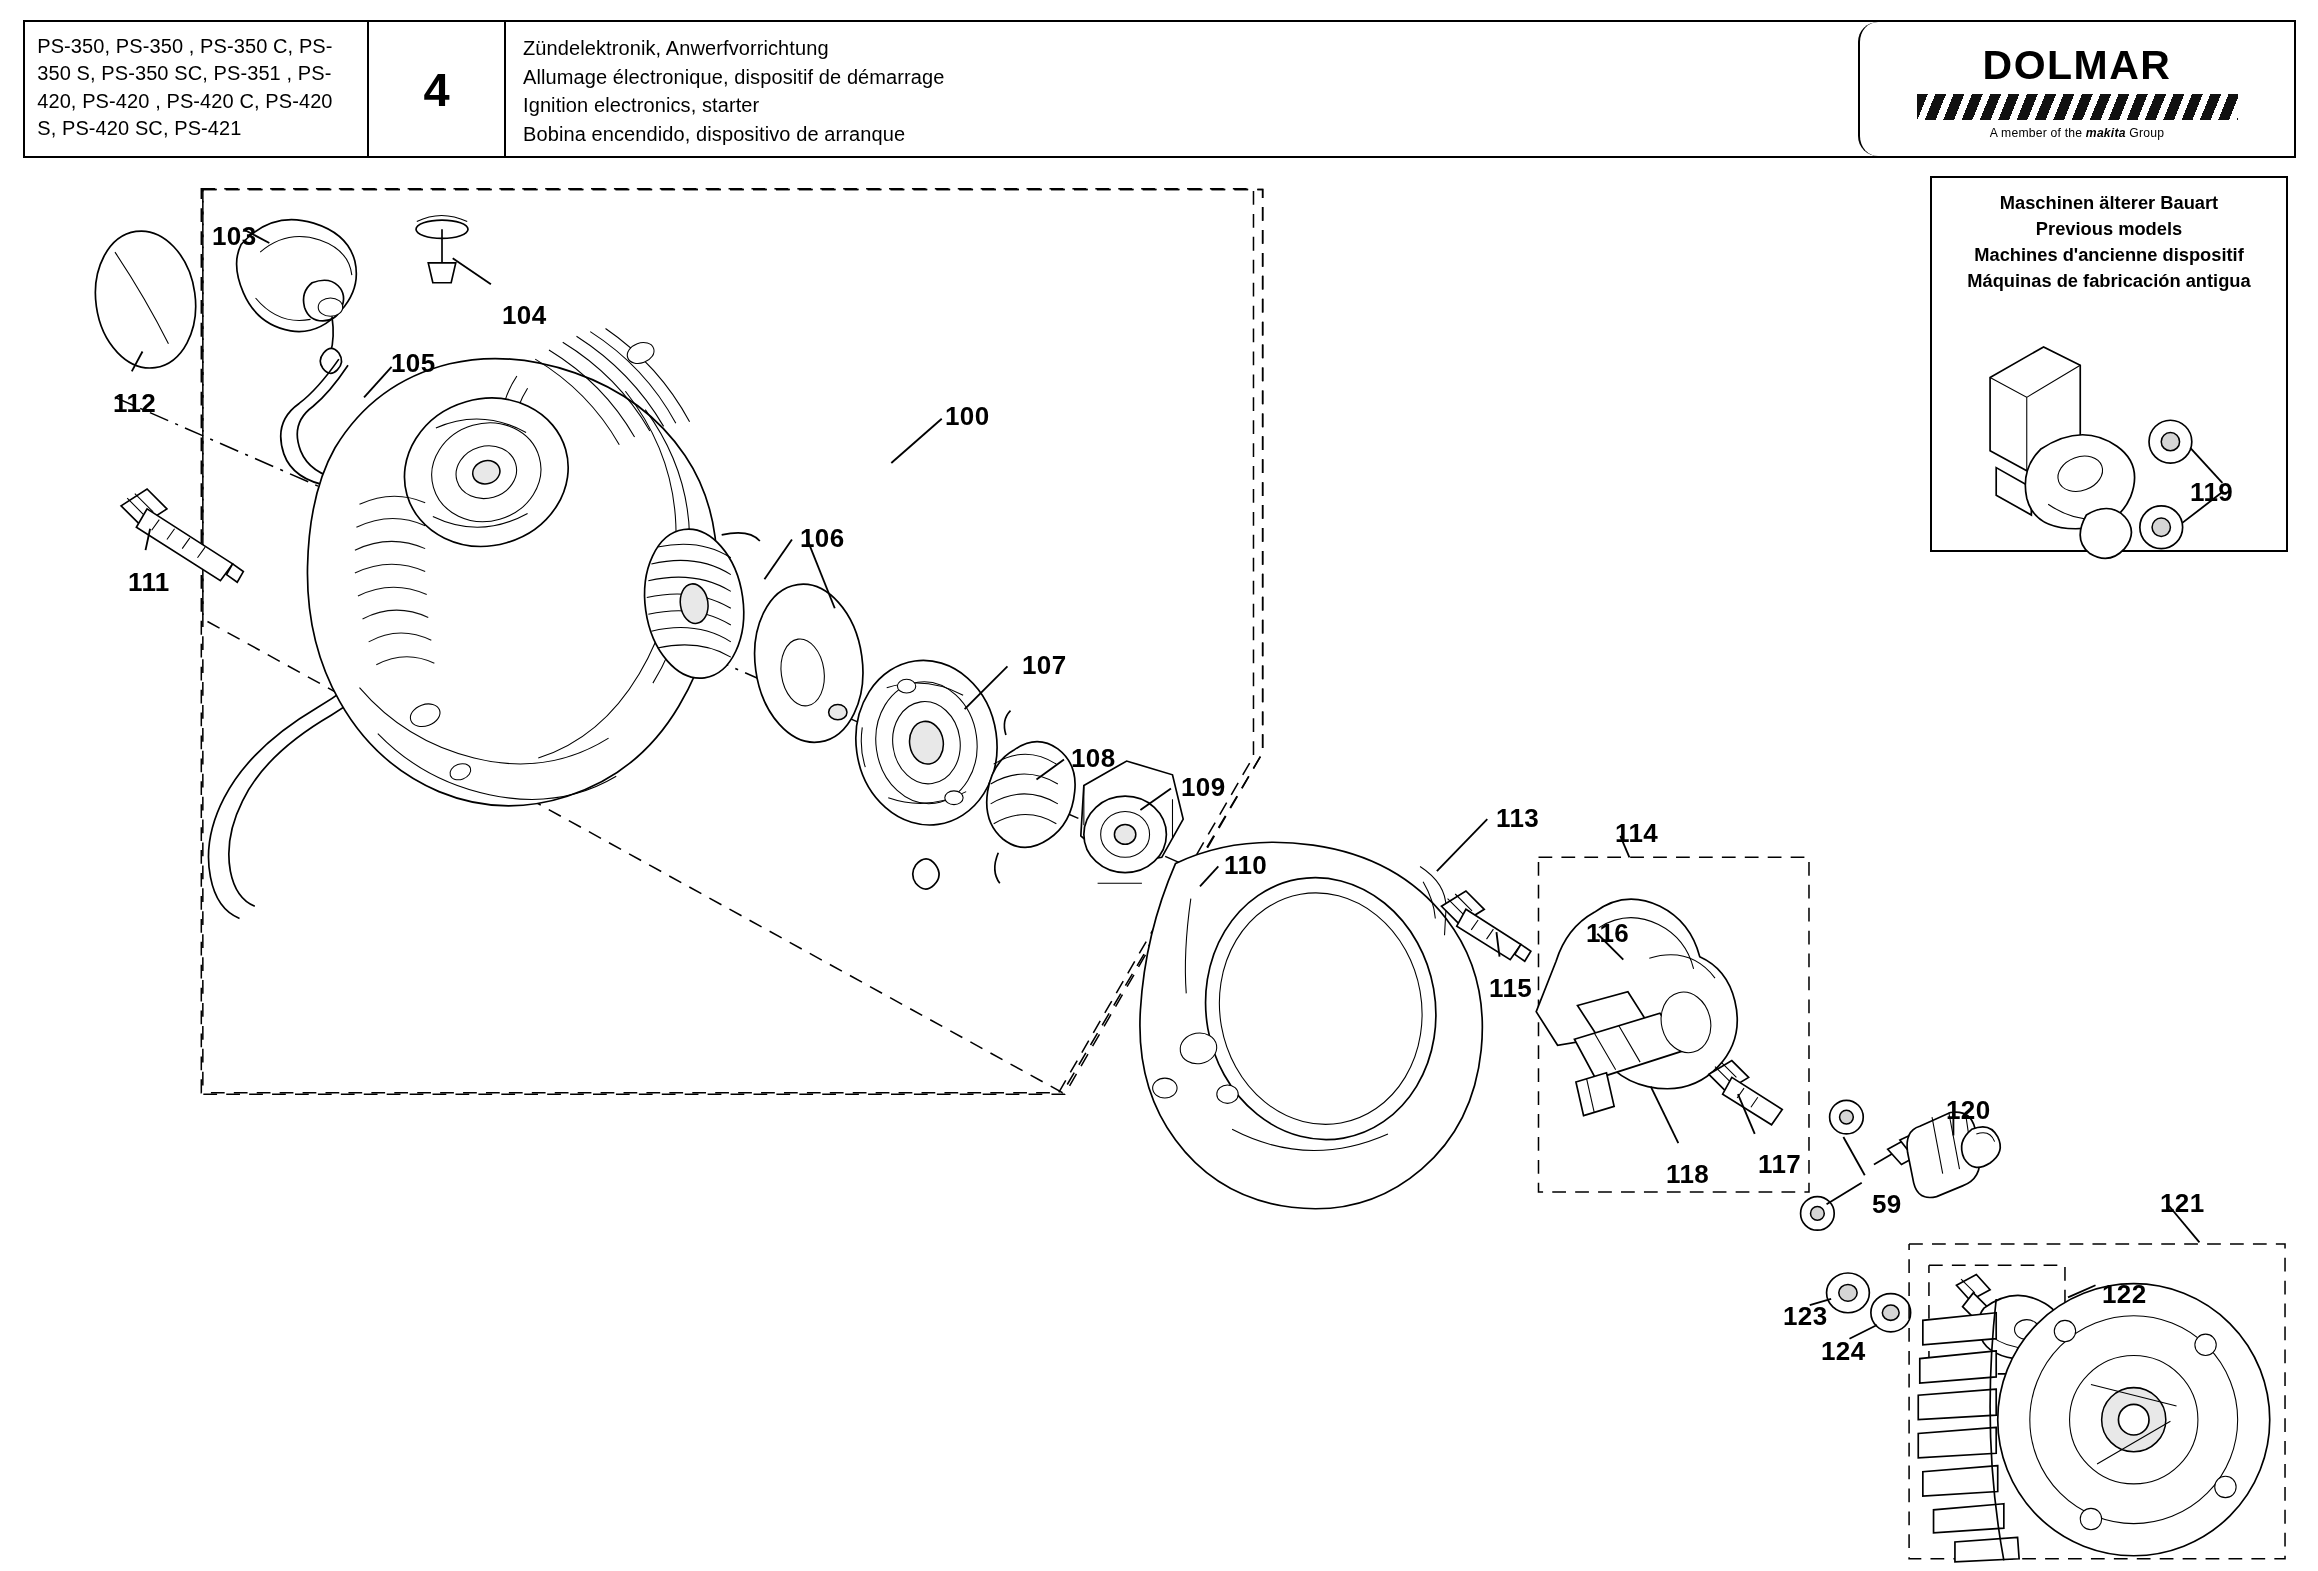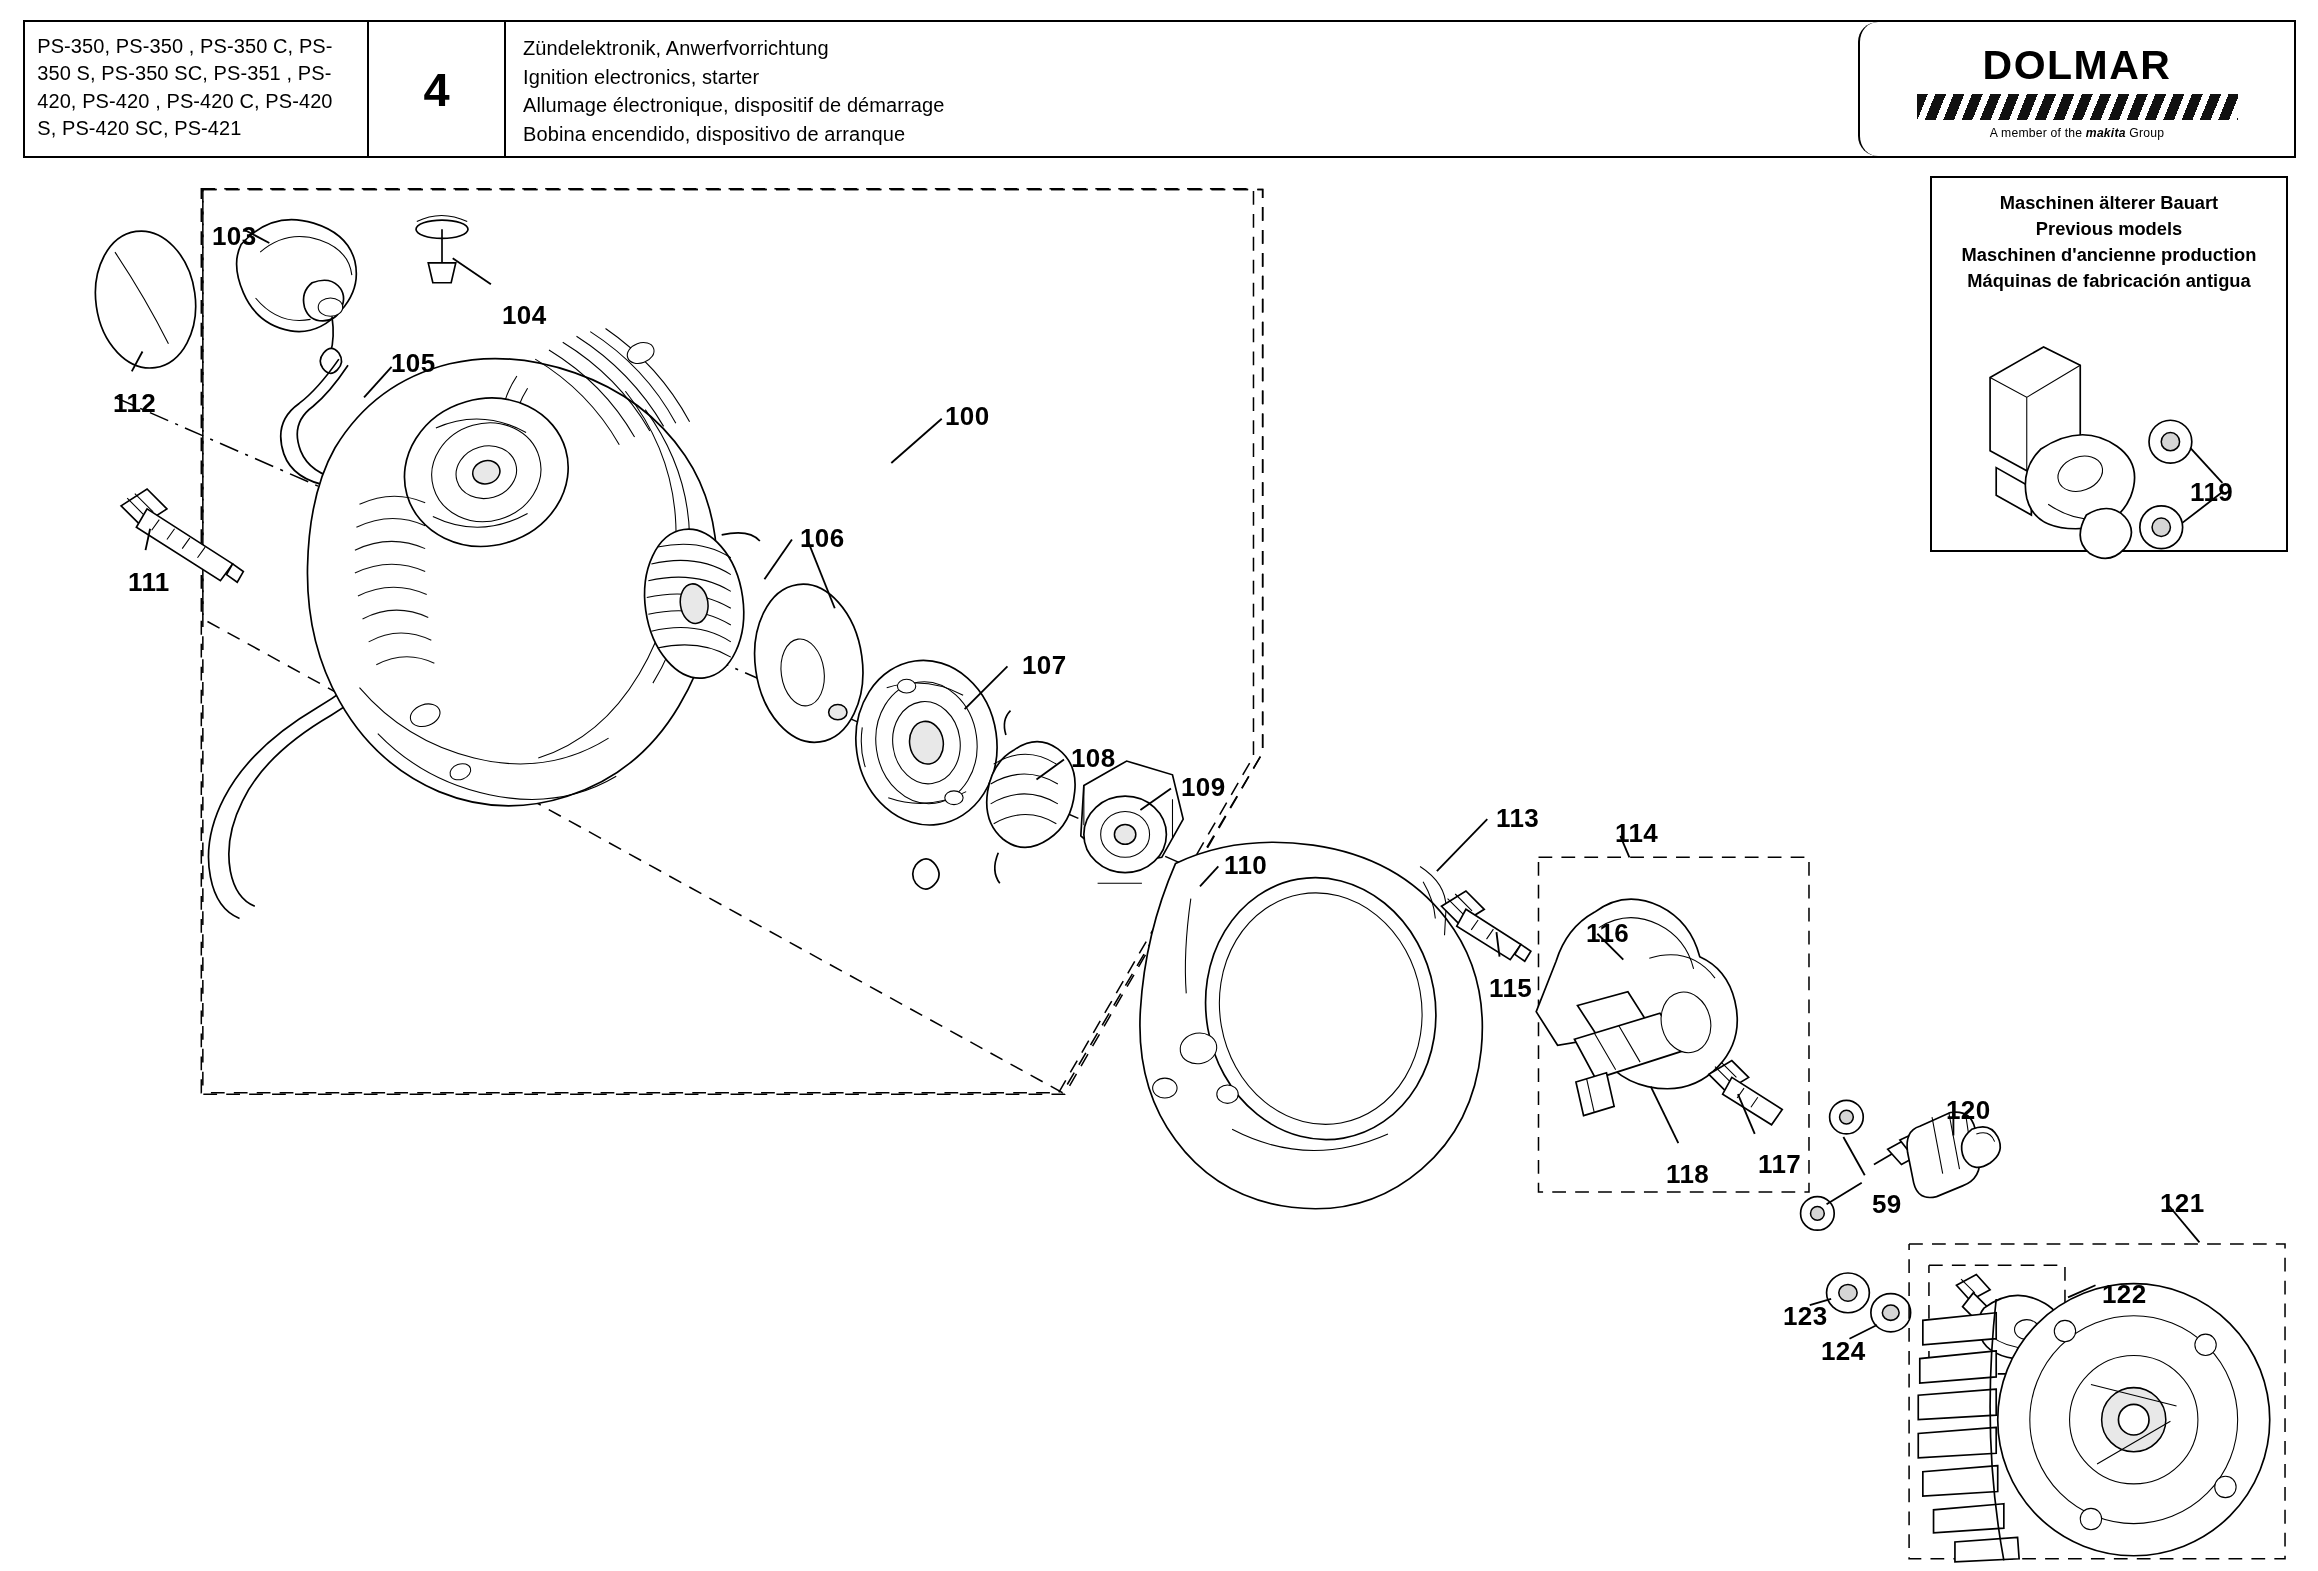--- a/index.html
+++ b/index.html
@@ -135,36 +135,36 @@
   }
 </style>
 </head>
 <body>
 
 <div class="header">
   <div class="header-models">PS-350, PS-350 , PS-350 C, PS-350 S, PS-350 SC, PS-351 , PS-420, PS-420 , PS-420 C, PS-420 S, PS-420 SC, PS-421</div>
   <div class="header-number">4</div>
   <div class="header-titles">
     <div>Zündelektronik, Anwerfvorrichtung</div>
+    <div>Allumage électronique, dispositif de démarrage</div>
     <div>Ignition electronics, starter</div>
-    <div>Allumage électronique, dispositif de démarrage</div>
     <div>Bobina encendido, dispositivo de arranque</div>
   </div>
   <div class="header-logo">
     <div class="logo-word">DOLMAR</div>
     <div class="logo-bars"></div>
     <div class="logo-sub"><span>A member of the </span><span class="makita">makita</span><span> Group</span></div>
   </div>
 </div>
 
 <div class="prev-box">
   <div class="prev-box-title">
     <span class="l">Maschinen älterer Bauart</span>
     <span class="l">Previous models</span>
-    <span class="l">Maschinen d'ancienne production</span>
+    <span class="l">Machines d'ancienne dispositif</span>
     <span class="l">Máquinas de fabricación antigua</span>
   </div>
 </div>
 
 <svg id="canvas" viewBox="0 0 3034 2056">
   <defs>
     <style>
       .ln   { fill:none; stroke:#000; stroke-width:2.2; }
       .ln-t { fill:none; stroke:#000; stroke-width:1.4; }
       .ln-h { fill:none; stroke:#000; stroke-width:3; }

